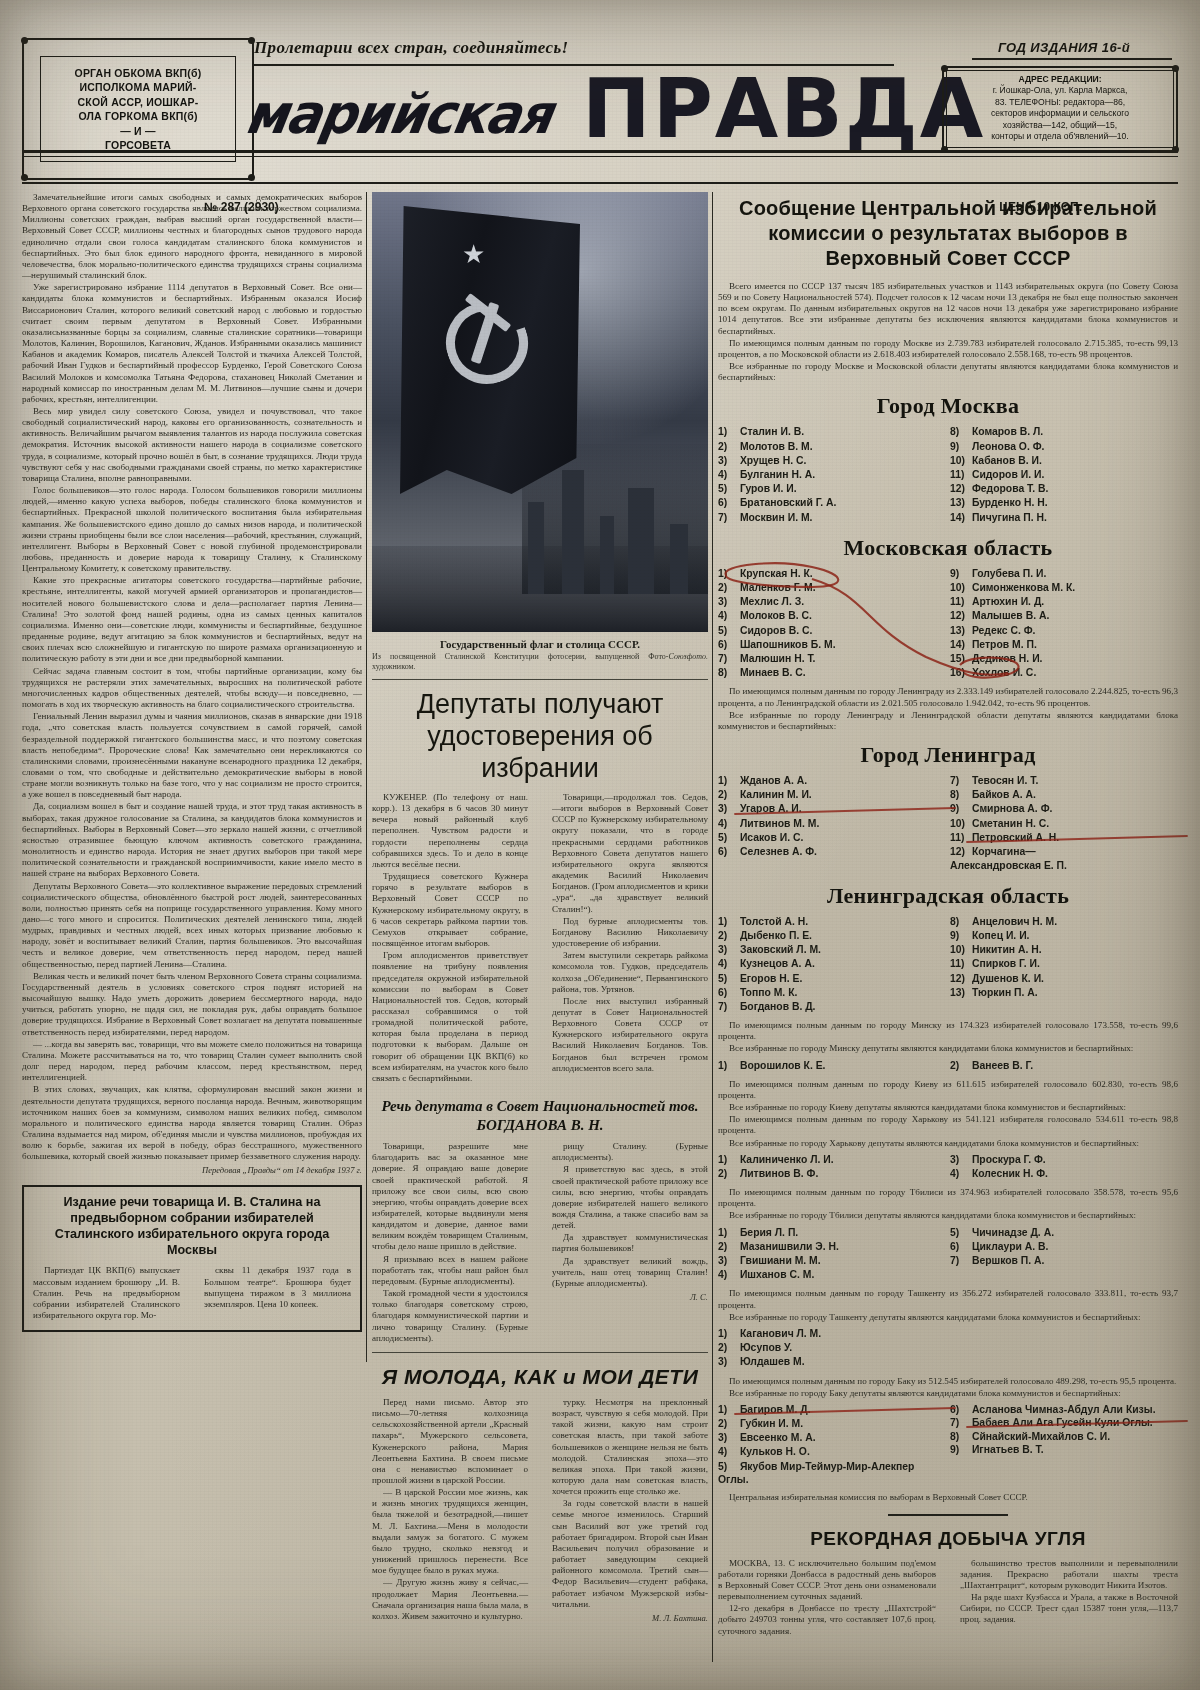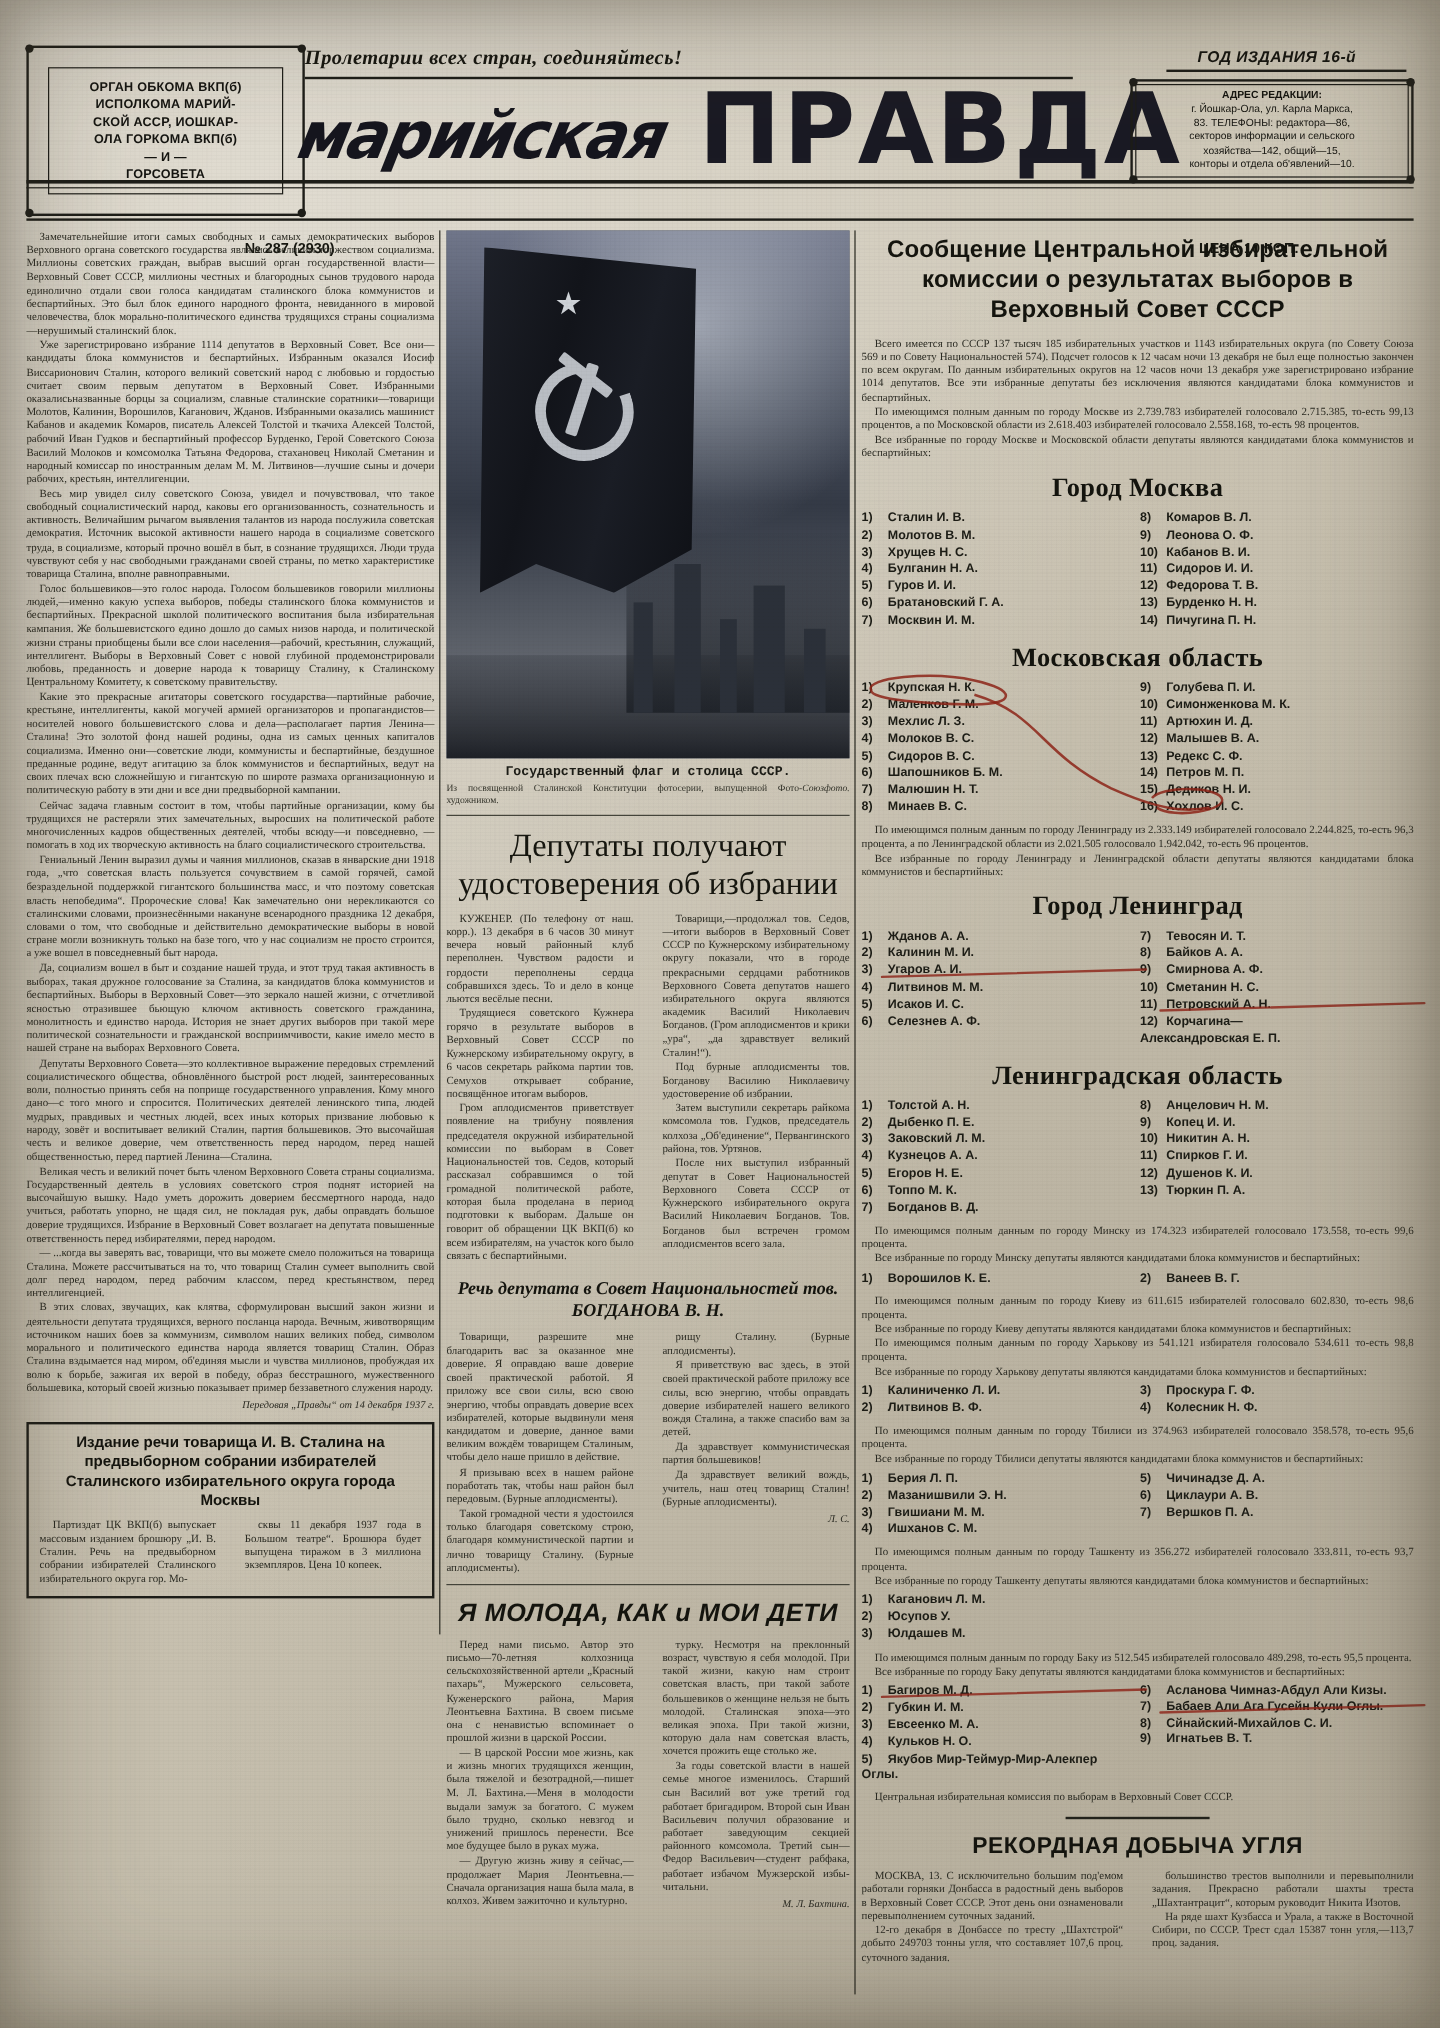--- a/index.html
+++ b/index.html
@@ -74,21 +74,21 @@
   .colB{left:372px;width:336px;}
   .colC{left:718px;width:460px;}
   .vrule{position:absolute;top:192px;width:1px;background:#2a2a22;}
   .vr1{left:366px;height:1170px;}
   .vr2{left:712px;height:1470px;}
 
   h1.hl{font-family:"Liberation Sans",sans-serif;font-weight:700;
     font-size:25px;line-height:30px;text-align:center;margin:4px 0 10px;
     letter-spacing:.2px;color:#14140e;}
   h1.hl.sm{font-size:20px;line-height:25px;}
-  h2.hl2{font-family:Liberation Serif, serif;font-weight:400;
+  h2.hl2{font-family:Liberation Sans, sans-serif;font-weight:400;
     font-size:27px;line-height:32px;text-align:center;margin:8px 0 8px;color:#16160f;}
   h3.sec{font-family:"Liberation Serif",serif;font-weight:700;font-size:22px;
     text-align:center;margin:10px 0 6px;color:#14140e;letter-spacing:.3px;}
   h3.sub{font-family:"Liberation Serif",serif;font-weight:700;font-style:italic;
     font-size:15px;line-height:19px;text-align:center;margin:12px 0 6px;color:#14140e;}
   h3.caps{font-family:"Liberation Sans",sans-serif;font-weight:700;font-size:19px;
     text-align:center;margin:12px 0 8px;letter-spacing:.5px;color:#14140e;}
 
   p.body{font-family:"Liberation Serif",serif;font-size:9.1px;line-height:11.15px;
     text-align:justify;margin:0 0 1px;text-indent:11px;color:#2a2a22;
@@ -120,21 +120,21 @@
   .hammer:after{content:"";position:absolute;left:22px;top:4px;width:10px;height:62px;
     background:#b9bdc3;transform:rotate(18deg);border-radius:2px;}
   .sickle{position:absolute;left:46px;top:96px;width:64px;height:64px;
     border:9px solid #b9bdc3;border-radius:50%;
     clip-path:polygon(0 0,58% 0,58% 46%,100% 46%,100% 100%,0 100%);transform:rotate(-18deg);}
   .kremlin{position:absolute;left:150px;bottom:38px;width:186px;height:150px;
     background:linear-gradient(180deg,rgba(40,44,52,.05),rgba(26,30,36,.8));}
   .tower{position:absolute;bottom:0;background:#2b3039;}
   .skyline{position:absolute;left:0;right:0;bottom:0;height:86px;
     background:linear-gradient(180deg,rgba(30,34,41,.2),rgba(22,25,31,.92));}
-  .cap{font-family:Liberation Mono, monospace;font-weight:700;font-size:11px;
+  .cap{font-family:Liberation Serif, serif;font-weight:700;font-size:11px;
     text-align:center;margin:6px 0 2px;color:#1c1c16;}
   .cap2{font-family:"Liberation Serif",serif;font-size:8px;line-height:10px;
     text-align:justify;color:#33332a;margin:0;}
   .cap2 .r{float:right;font-style:italic;}
 
   
   .dl{display:flex;gap:4px;margin:4px 0 6px;}
   .dl ol{list-style:none;margin:0;padding:0;flex:1;}
   .dl li{font-family:"Liberation Sans",sans-serif;font-weight:700;font-size:10.4px;
     line-height:14.2px;color:#1c1c15;white-space:nowrap;}

